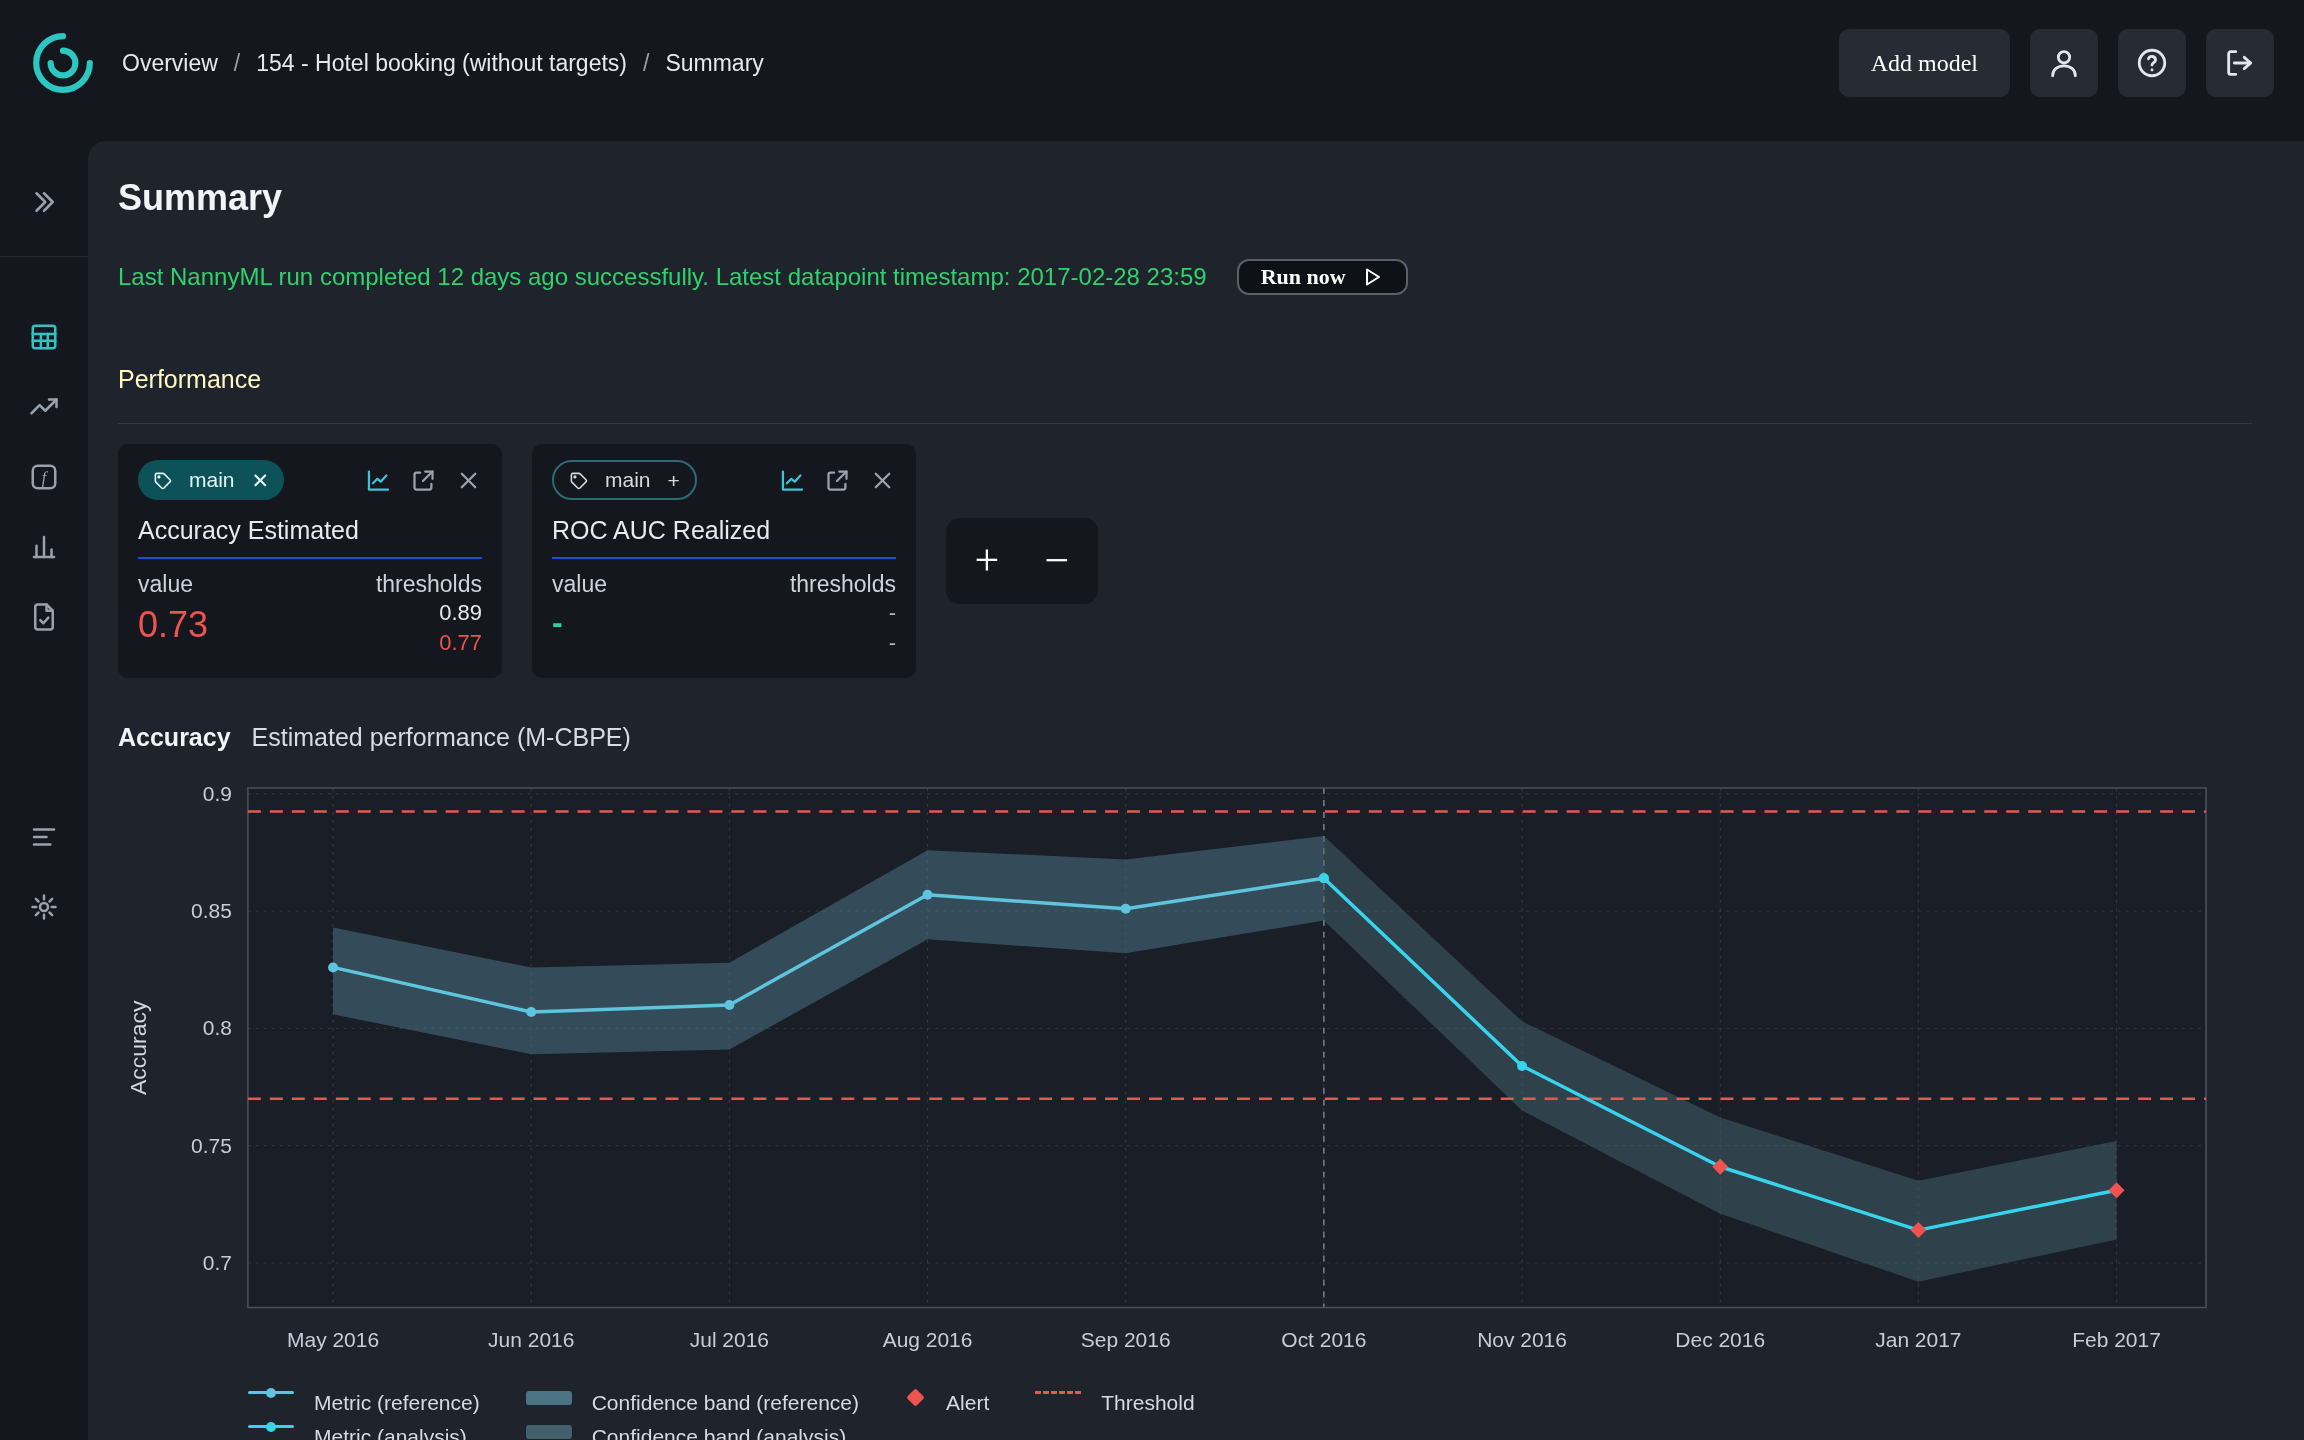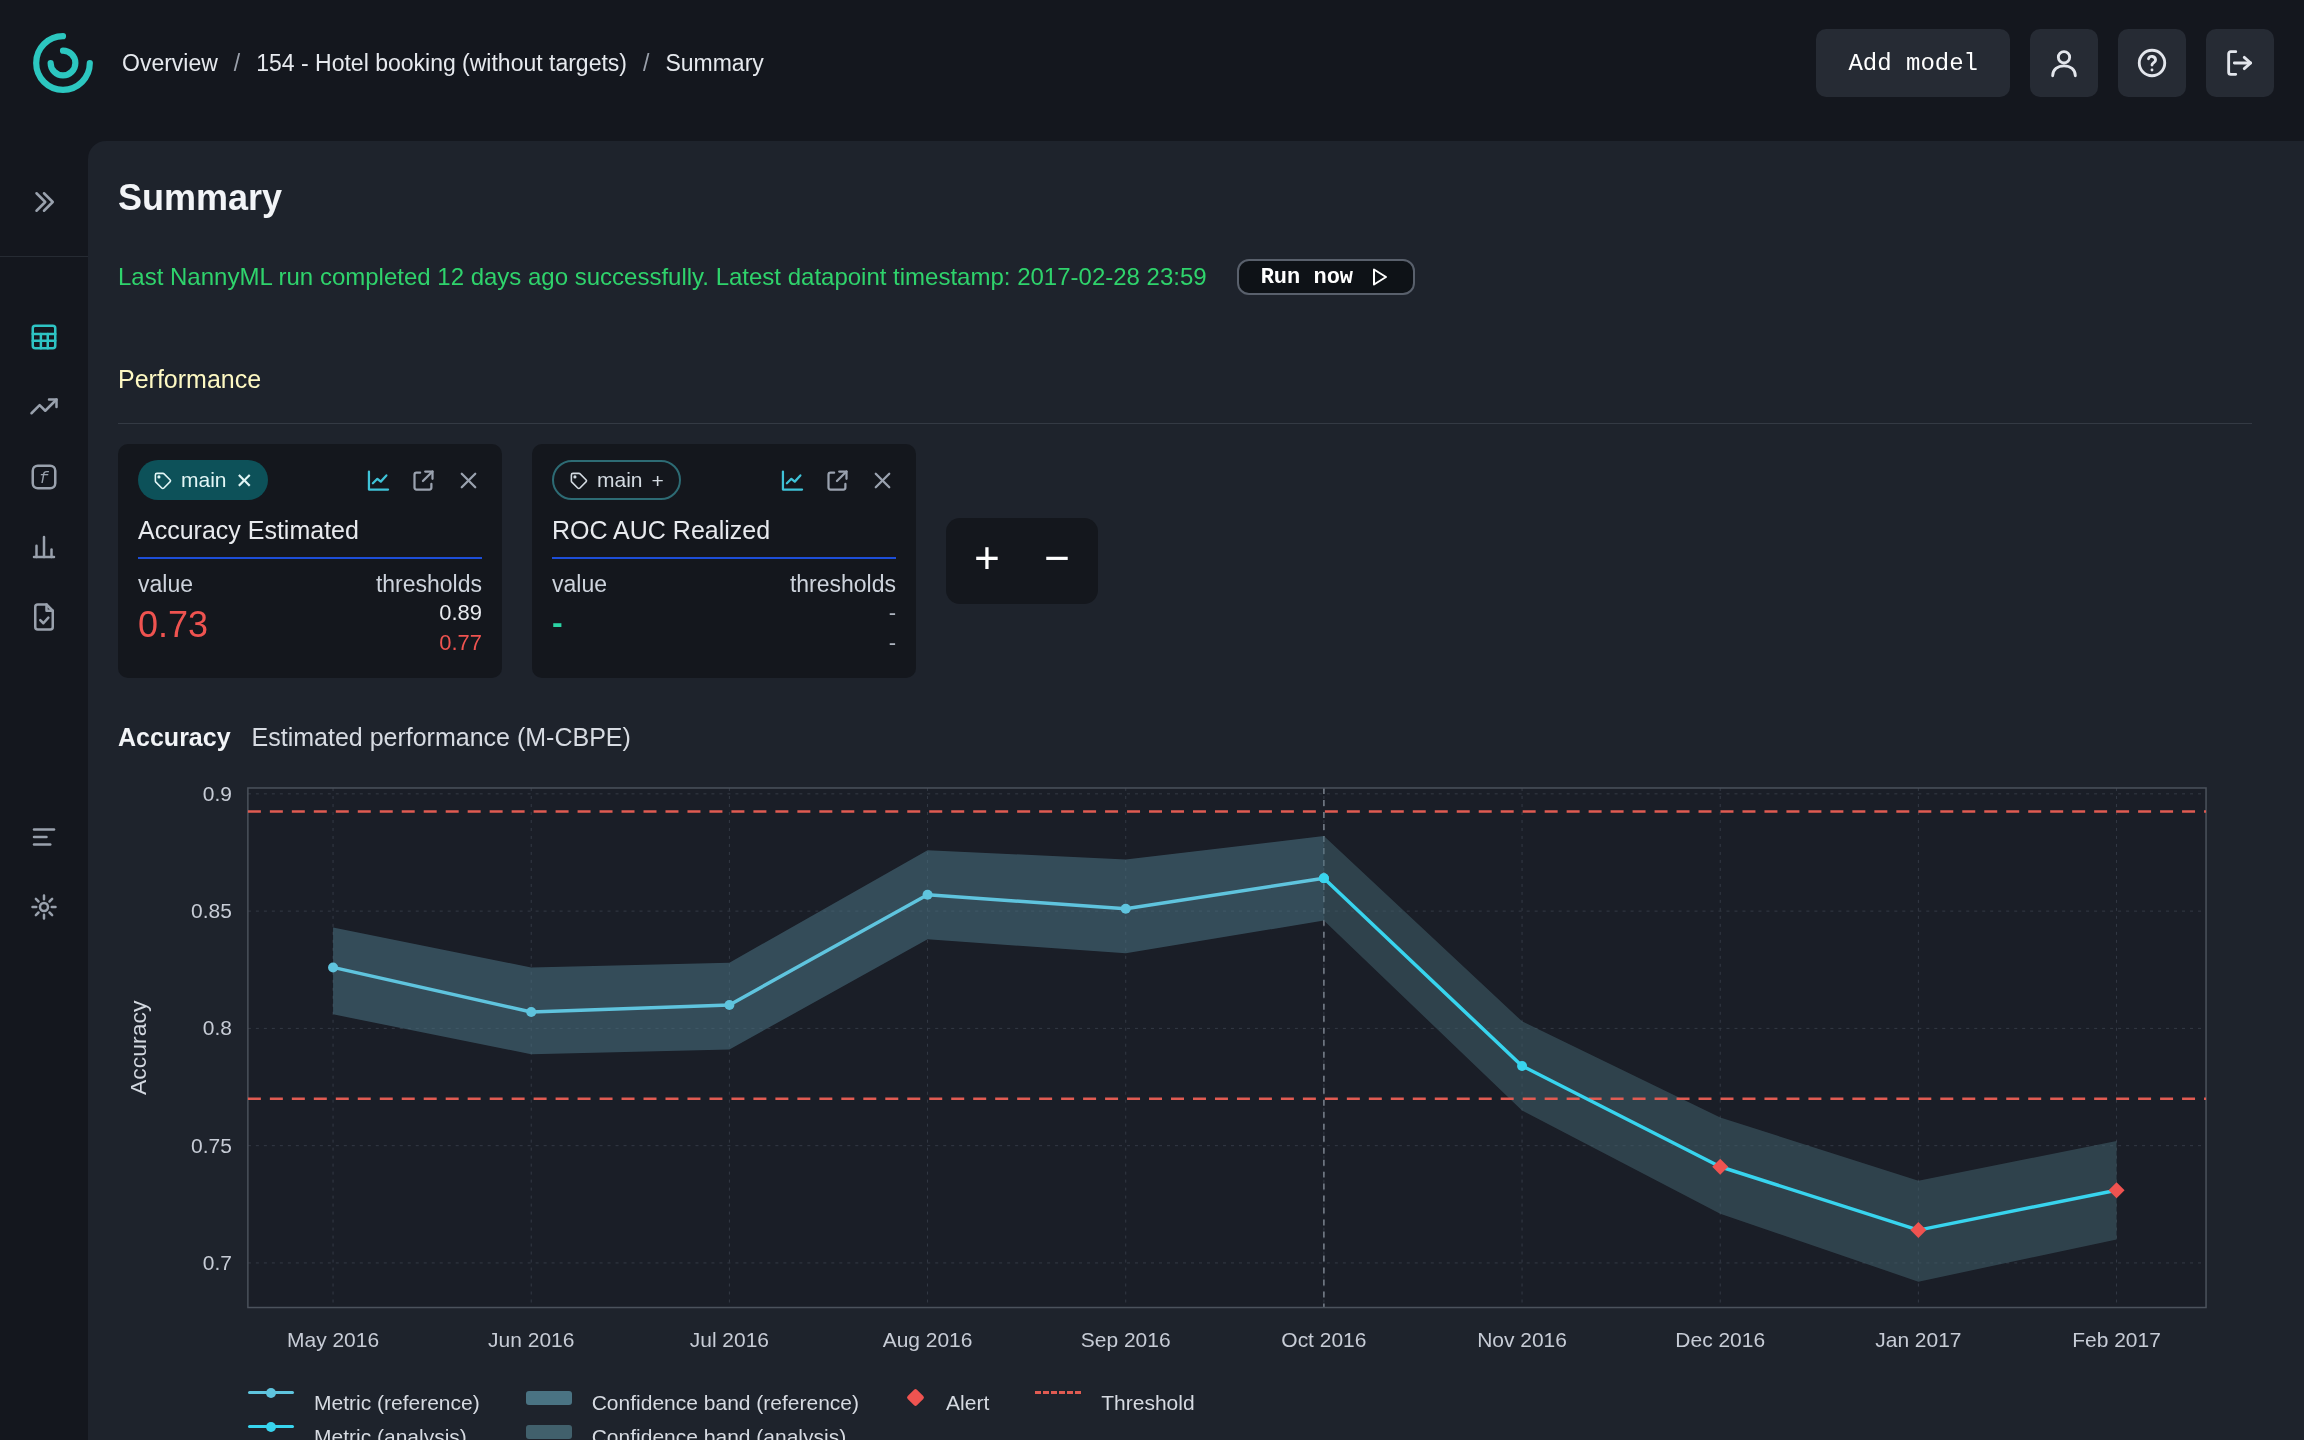--- a/index.html
+++ b/index.html
@@ -5,21 +5,21 @@
   :root{
     --accent:#2ec4c4; --green:#2fd36c; --red:#ef5350; --threshold:#e05b52;
     --line-reference:#5fc4de; --line-analysis:#38d4ee;
     --band-reference:#4a7383; --band-analysis:#41606c;
     --value-neutral:#2bd4a4;
   }
   *{margin:0;padding:0;box-sizing:border-box}
   html,body{width:2304px;height:1440px;overflow:hidden;background:#14171e;
     font-family:"Liberation Sans","DejaVu Sans",sans-serif;color:#e7eaf0;}
   svg{display:block}
-  button{font-family:Liberation Mono, monospace;background:none;border:none;color:inherit;cursor:pointer}
+  button{font-family:Liberation Serif, serif;background:none;border:none;color:inherit;cursor:pointer}
 
   
   header{height:126px;display:flex;align-items:center;padding:16px 30px;gap:26px;background:#14171e}
   .logo{width:66px;height:66px;flex:0 0 auto}
   nav.crumbs{display:flex;align-items:center;font-size:23px;color:#e6e9ee;white-space:nowrap}
   nav.crumbs .sep{color:#9aa0ab;margin:0 16px}
   nav.crumbs a{color:#e6e9ee;text-decoration:none}
   .header-actions{margin-left:auto;display:flex;align-items:center;gap:20px}
   .btn-add{height:68px;padding:0 32px;background:#262b34;border-radius:10px;color:#fff;font-size:24px;font-weight:500}
   .btn-icon{width:68px;height:68px;background:#262b34;border-radius:10px;display:flex;align-items:center;justify-content:center}
@@ -45,21 +45,21 @@
            border:2px solid #59606c;border-radius:12px;color:#fff;font-weight:700;font-size:22px}
   .btn-run svg{width:24px;height:24px;stroke:#fff;fill:none;stroke-width:2;stroke-linejoin:round}
 
   .section-head{margin-top:70px;font-size:25px;font-weight:400;color:#fef9c3;
                 padding-bottom:29px;border-bottom:1px solid #343a44}
 
   
   .cards-row{margin-top:20px;display:flex;gap:30px;align-items:stretch}
   .card{width:384px;background:#14171d;border-radius:10px;padding:16px 20px 20px}
   .chip-row{display:flex;align-items:center;justify-content:space-between}
-  .chip{display:inline-flex;align-items:center;gap:9px;height:40px;padding:16px 15px;border-radius:20px;font-size:21px}
+  .chip{display:inline-flex;align-items:center;gap:17px;height:40px;padding:16px 15px;border-radius:20px;font-size:21px}
   .chip svg{width:19px;height:19px;stroke:currentColor;fill:none;stroke-width:2;stroke-linecap:round;stroke-linejoin:round}
   .chip.filled{background:#0d5159;color:#e2f6f6}
   .chip.outline{border:2px solid #2d6b74;color:#d3dae1}
   .chip .chip-action{font-size:21px;line-height:1}
   .card-icons{display:flex;align-items:center;gap:18px;color:#9aa2af}
   .card-icons svg{width:27px;height:27px;stroke:currentColor;fill:none;stroke-width:2;stroke-linecap:round;stroke-linejoin:round}
   .card-icons .teal{color:#3fc3d8}
   .card-title{margin-top:16px;font-size:25px;color:#e8eaee;padding-bottom:12px;border-bottom:2px solid #1d4ed8}
   .metric-cols{margin-top:12px;display:flex;justify-content:space-between}
   .metric-label{font-size:23px;color:#cdd3dc}

